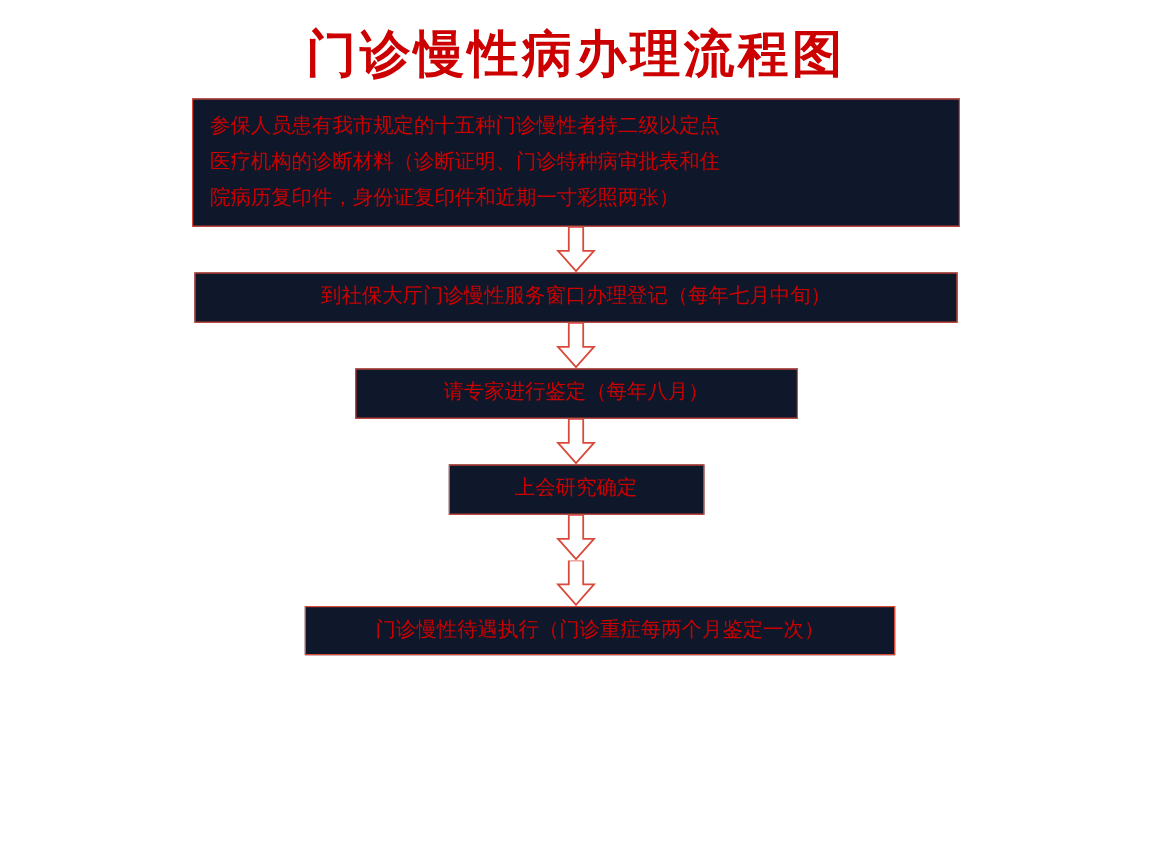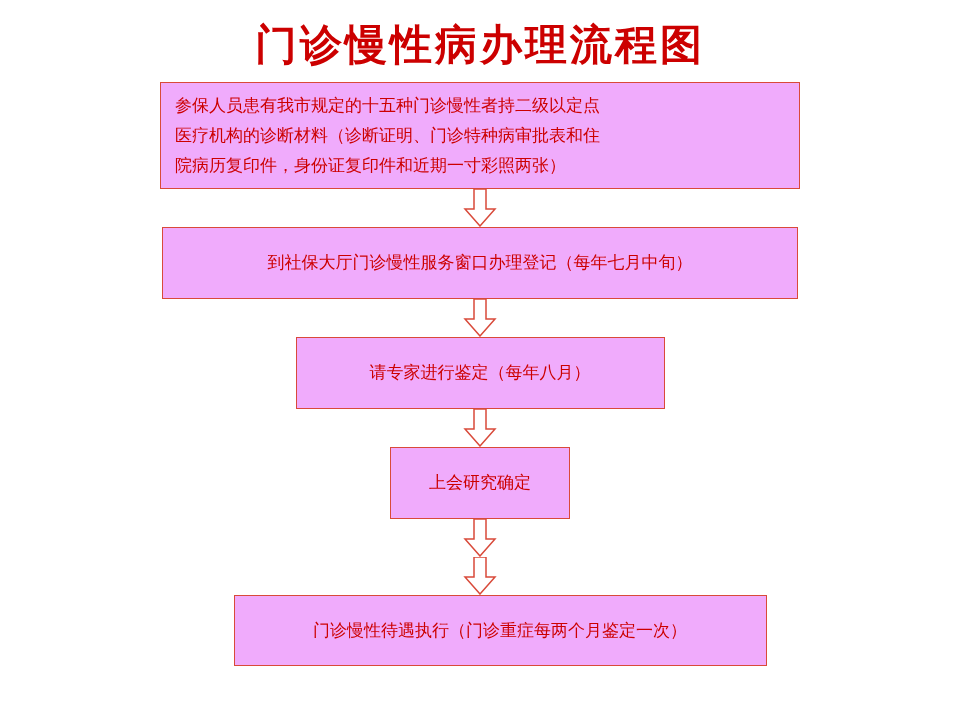--- a/index.html
+++ b/index.html
@@ -28,51 +28,51 @@
     font-size: 42px;
     letter-spacing: 3px;
     color: #cc0000;
     text-align: right;
     line-height: 1.1;
   }
   .node {
     box-sizing: border-box;
     border: 1.5px solid #d94a3a;
     color: #cc0000;
-    background: #f0abfc;
+    background: #0f172a;
     font-family: "DejaVu Serif", "Liberation Serif", serif;
     font-size: 17px;
     line-height: 1.75;
     text-align: left;
     padding: 8px 14px;
     white-space: pre-line;
   }
   .node.centered {
     text-align: center;
-    padding: 20px 16px;
+    padding: 5px 16px;
   }
   .arrow {
     width: 34px;
     height: 38px;
     display: block;
   }
   .arrow svg {
     display: block;
   }
   .row {
     display: flex;
     justify-content: center;
     align-items: center;
   }
   .n0 { width: 640px; margin-top: 14px; }
   .n1 { width: 636px; }
   .n2 { width: 369px; }
-  .n3 { width: 180px; }
+  .n3 { width: 213px; }
   .n4 { width: 212px; }
-  .n5 { width: 533px; margin-left: 40px; }
+  .n5 { width: 492px; margin-left: 40px; }
 </style>
 </head>
 <body>
 
 <div id="flowchart">
 
   <div class="title">门诊慢性病办理流程图</div>
 
   <div class="node n0">参保人员患有我市规定的十五种门诊慢性者持二级以定点
 医疗机构的诊断材料（诊断证明、门诊特种病审批表和住

